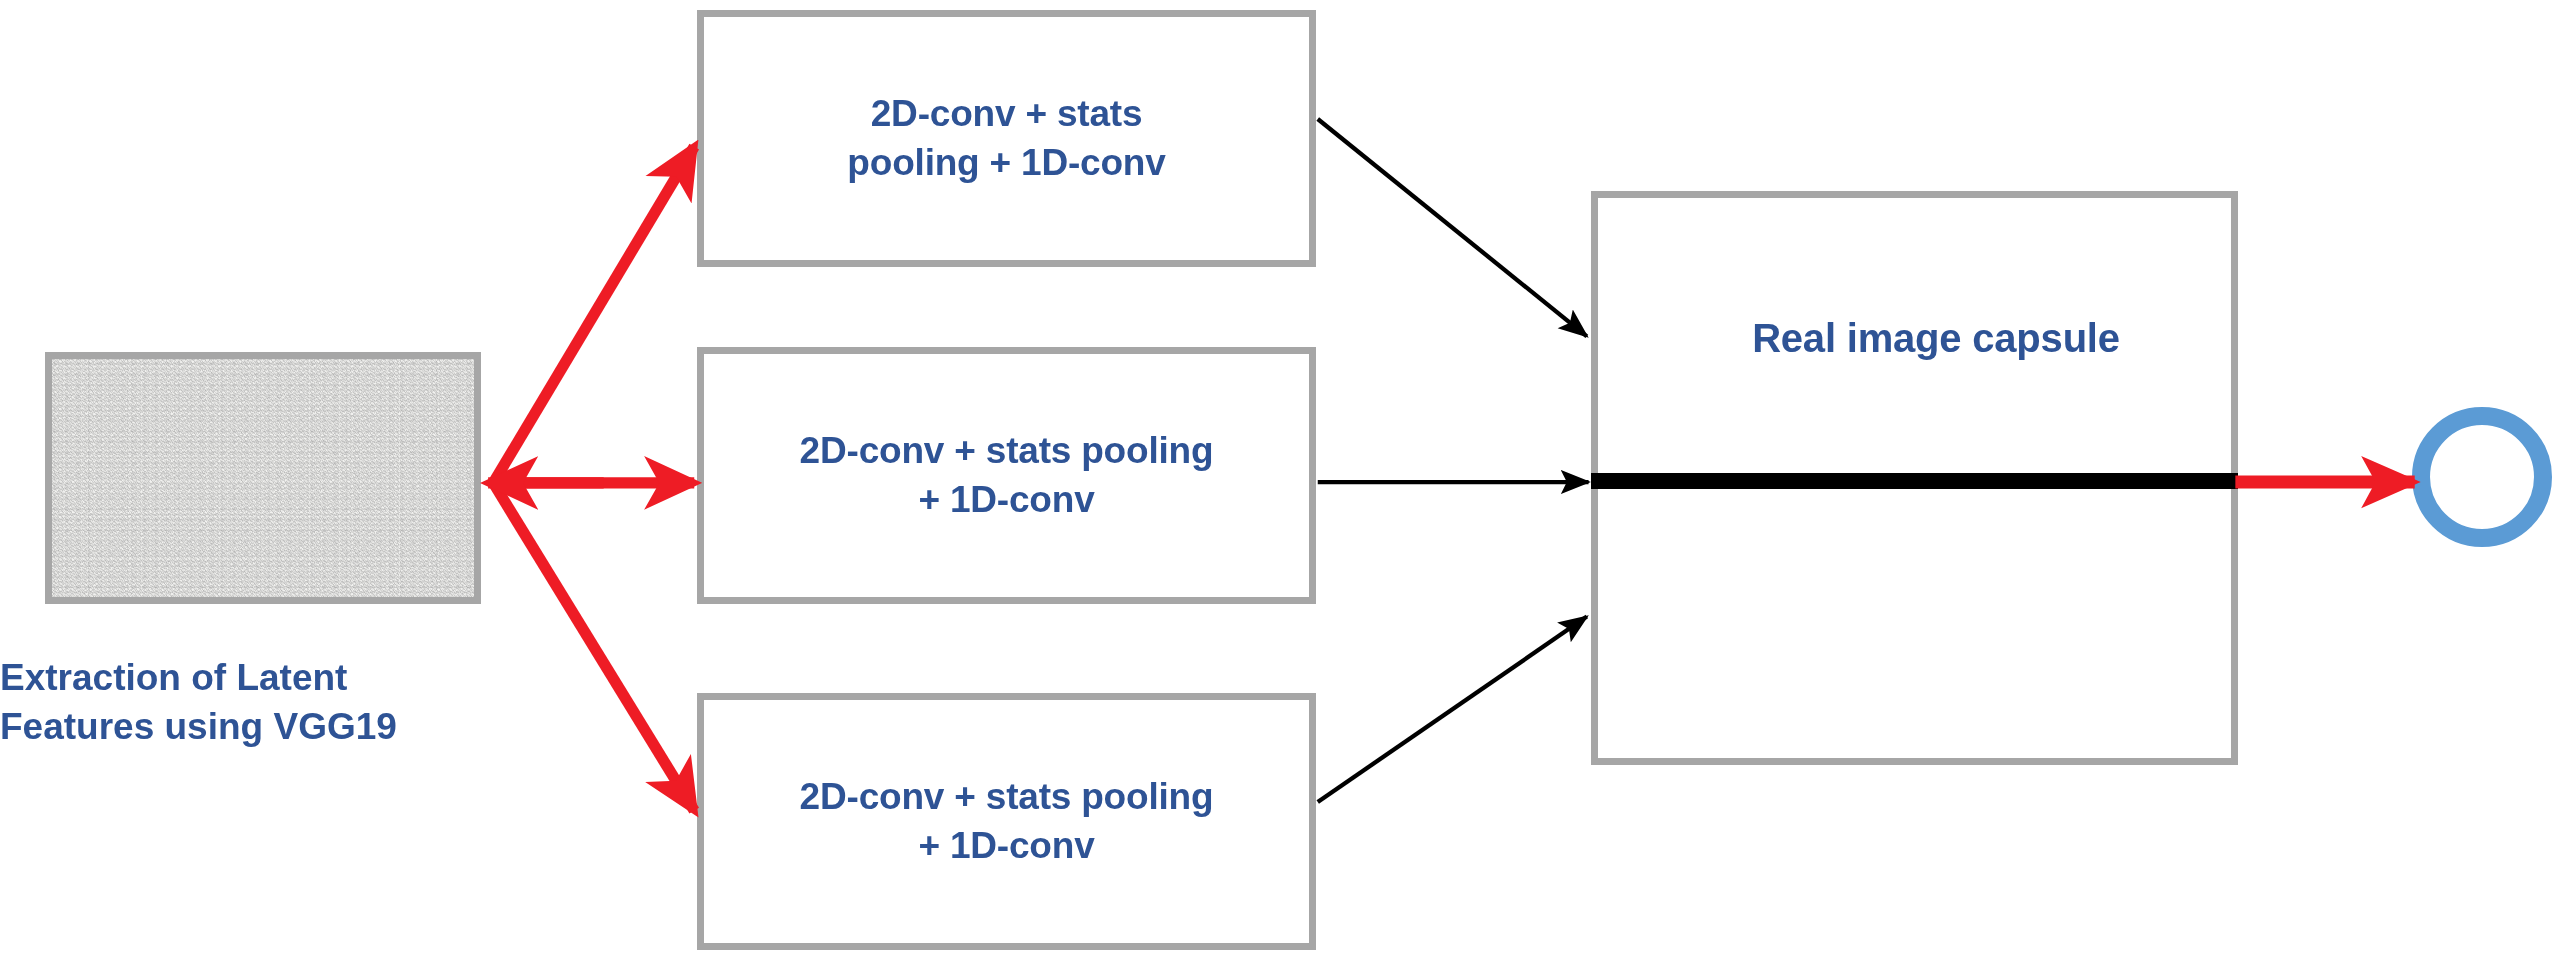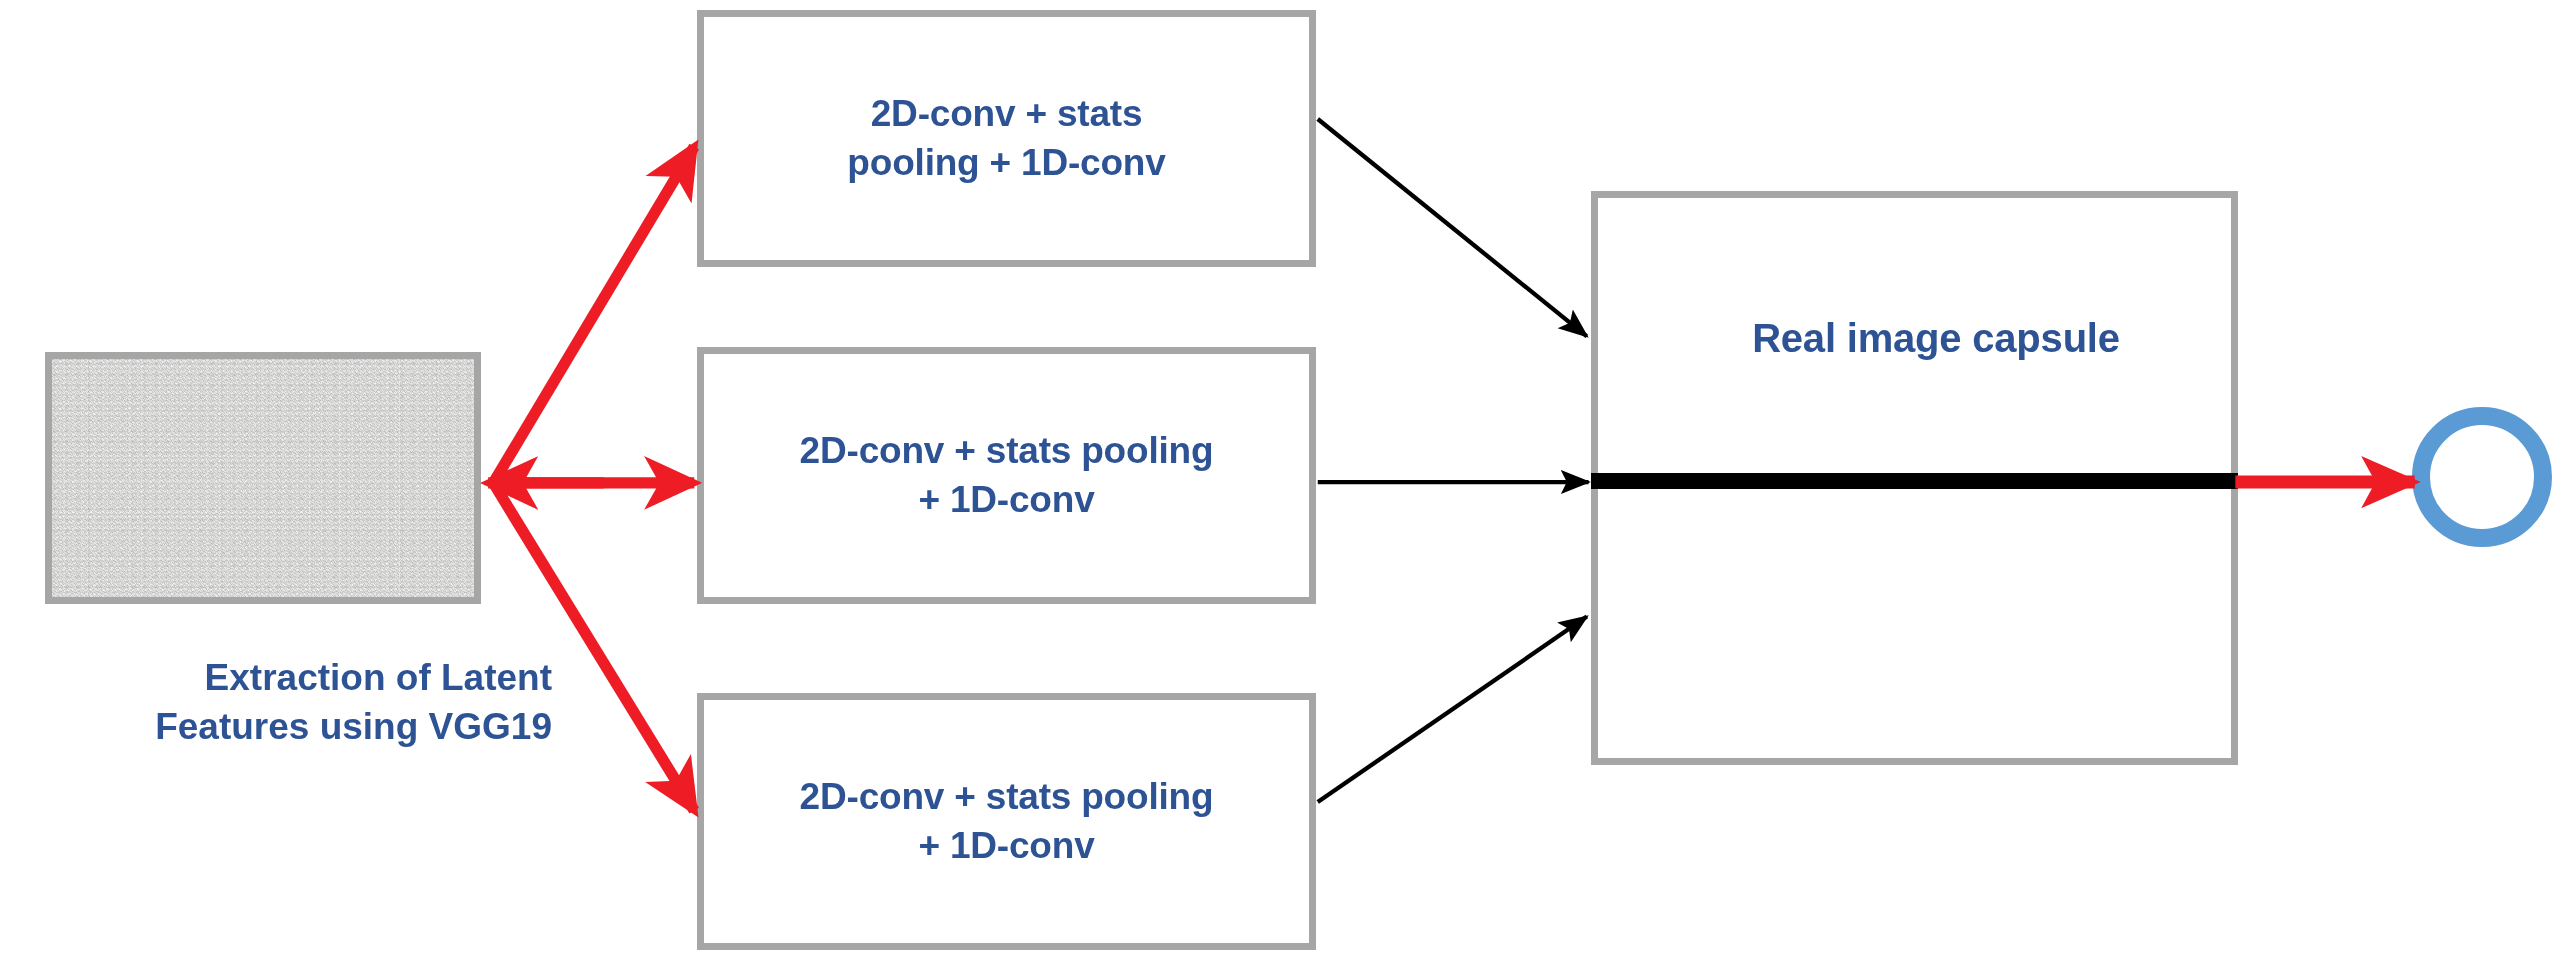--- a/index.html
+++ b/index.html
@@ -56,21 +56,21 @@
       radial-gradient(circle at 30% 40%, rgba(200,200,200,.35) 0 1.7px, rgba(255,255,255,0) 2.6px);
     background-size: 6px 6px, 4.3px 4.3px, 7.8px 7.8px, 5.2px 5.2px, 9.5px 9.5px, 11.2px 11.2px;
   }
 
   
   #input-caption {
     position: absolute;
     left: 0px;
     top: 654px;
     width: 552px;
-    text-align: right;
+    text-align: left;
     color: #2e5395;
     font-weight: bold;
     font-size: 37px;
     line-height: 1.32;
     white-space: pre-line;
   }
 
   
   #conv-box-top    { left: 697px;  top: 10.3px;   width: 619px; height: 257px; }
   #conv-box-middle { left: 697px;  top: 347px;  width: 619px; height: 257px; }

